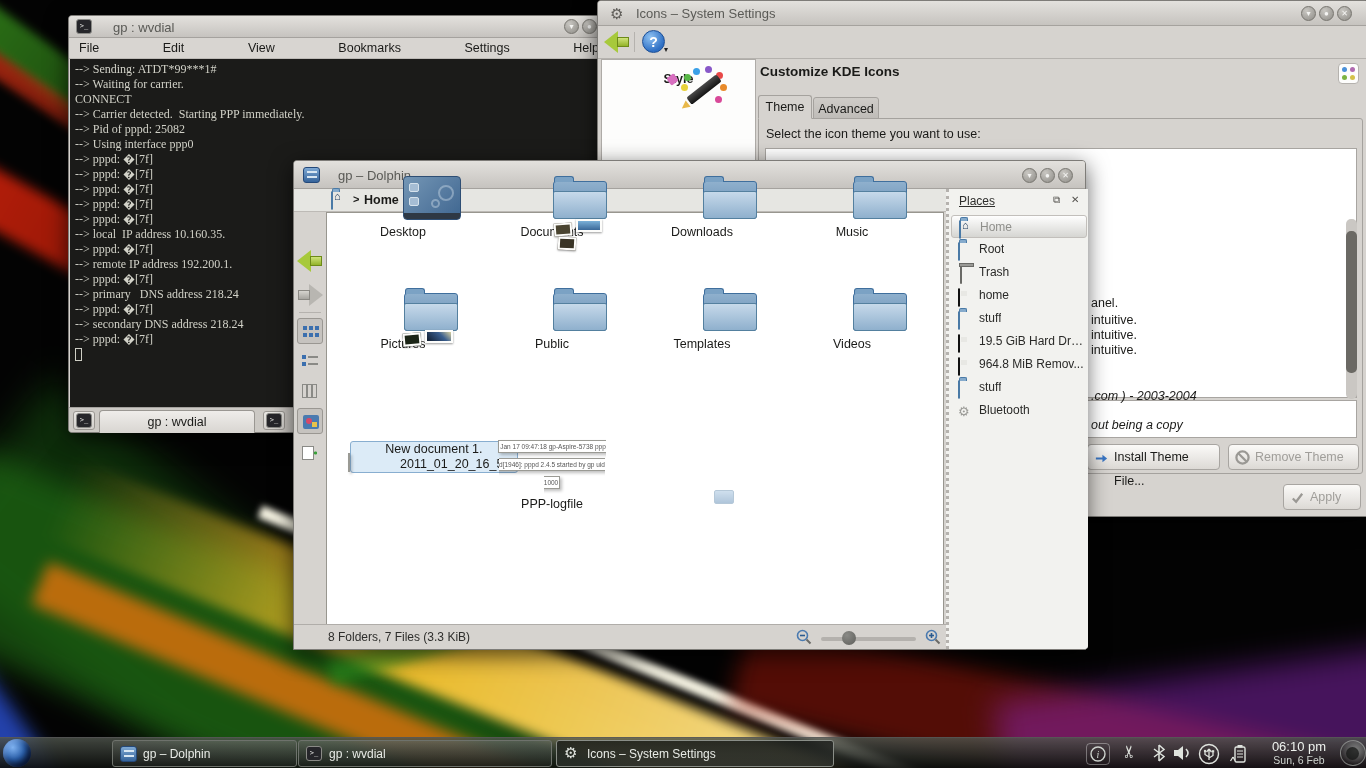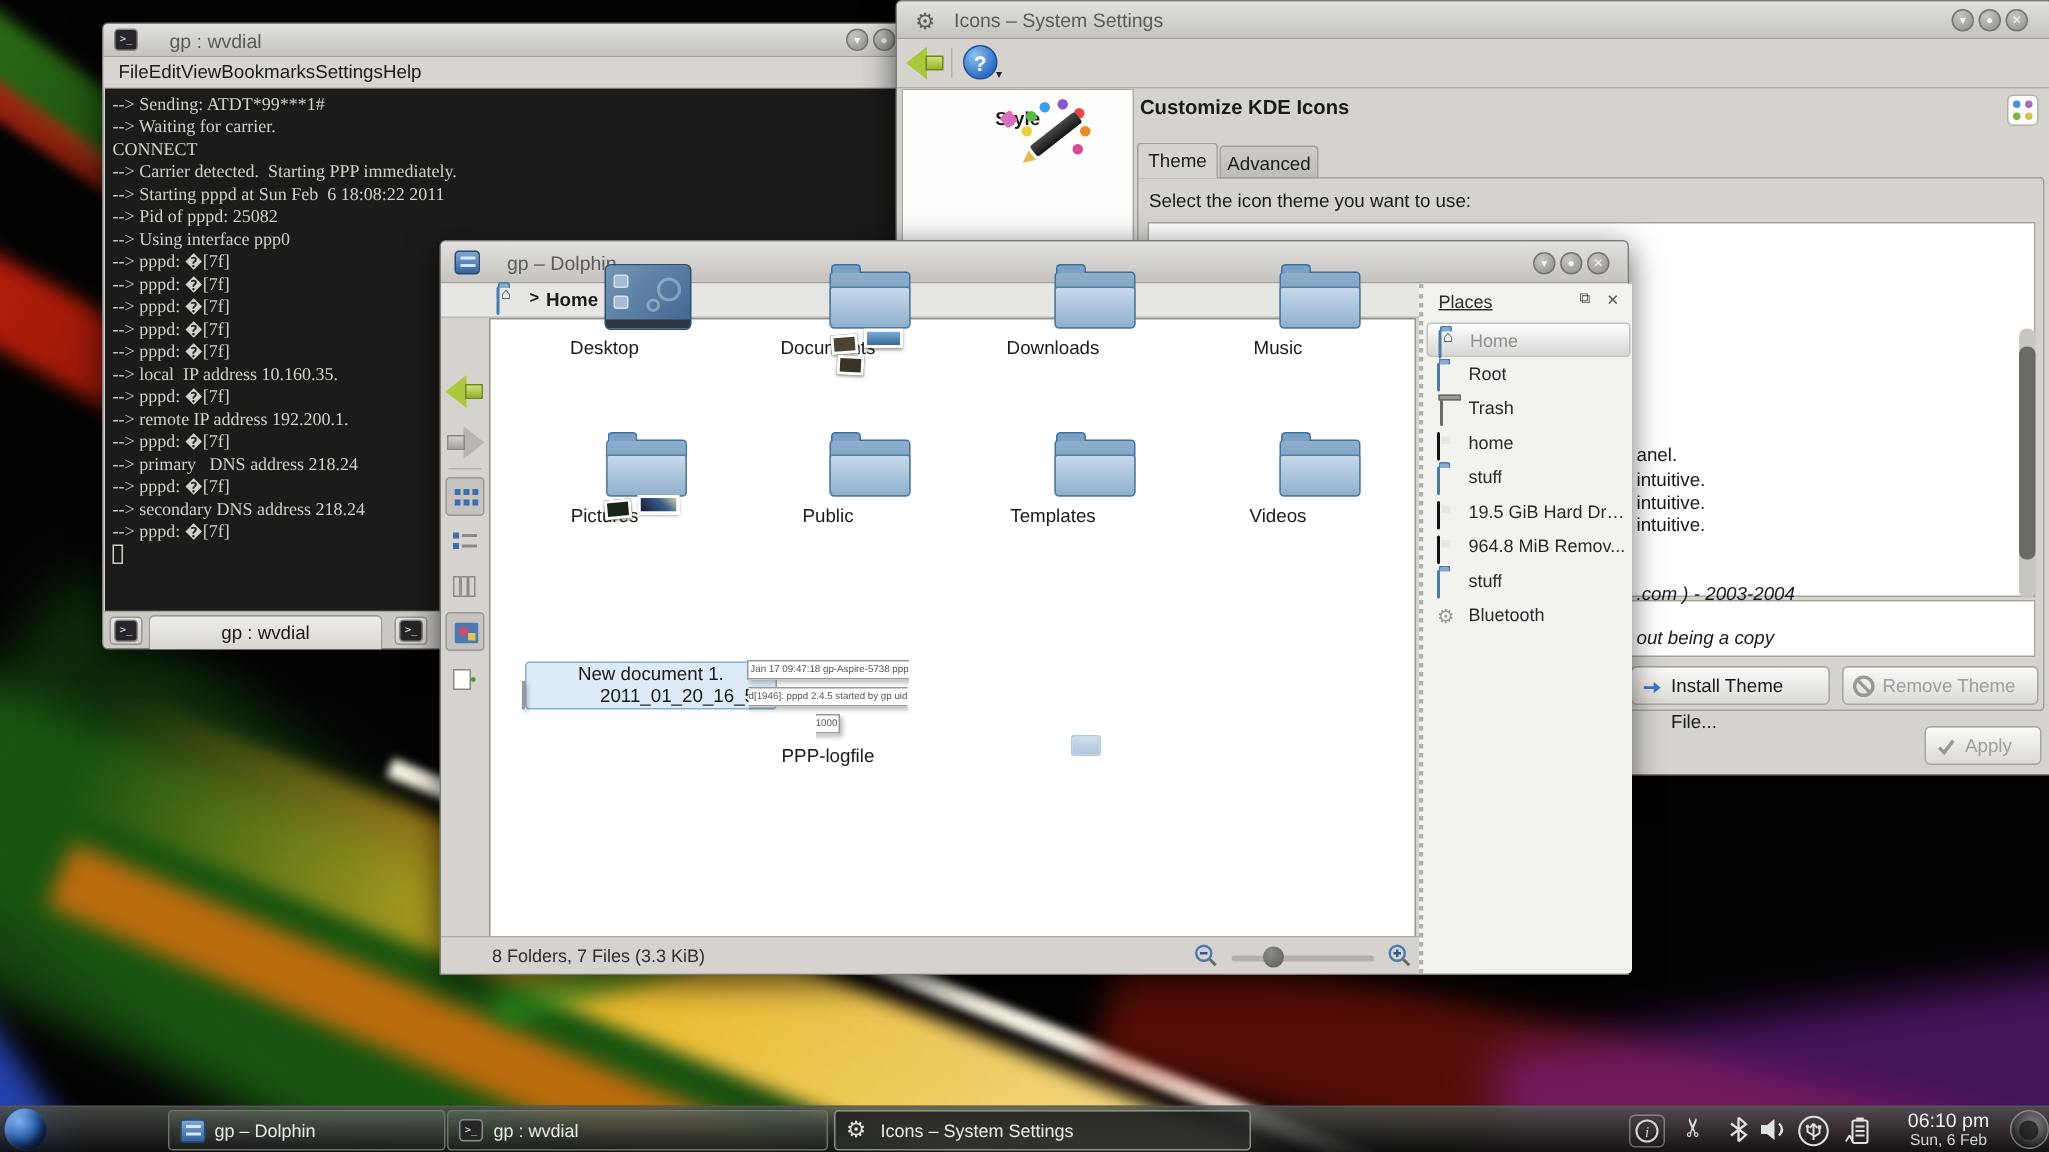--- a/index.html
+++ b/index.html
@@ -13,21 +13,21 @@
   
   .win { position:absolute; background:#d6d3cf; border:1px solid #7e7c78; border-radius:4px 4px 0 0; box-shadow:0 6px 22px rgba(0,0,0,.65); }
   .titlebar { position:absolute; left:0; right:0; top:0; background:linear-gradient(#e3e1dd,#c6c3bf); border-bottom:1px solid #a5a29e; border-radius:3px 3px 0 0; }
   .wtitle { position:absolute; font-size:13px; color:#5a5a56; white-space:nowrap; }
   .wbtn { position:absolute; width:15px; height:15px; border-radius:50%; background:radial-gradient(circle at 35% 30%,#c9c7c2,#8f8d88); border:1px solid #77756f; color:#f4f4f2; font-size:8px; line-height:13px; text-align:center; }
 
   
   #term { left:68px; top:15px; width:532px; height:418px; z-index:10; border-radius:4px; }
   #term .titlebar { height:22px; }
   .term-icon { position:absolute; width:16px; height:15px; background:#26262a; border:1px solid #8a8a86; border-radius:3px; color:#e8e8e4; font-size:7px; line-height:13px; text-align:center; font-family:"DejaVu Sans Mono",monospace; }
-  #term-menubar { position:absolute; left:0; right:0; top:22px; height:21px; background:#d8d5d1; border-bottom:1px solid #bdbab6; display:flex; padding-left:10px; align-items:center; }
+  #term-menubar { position:absolute; left:0; right:0; top:22px; height:21px; background:#d8d5d1; border-bottom:1px solid #bdbab6; display:flex; padding-left:10px; align-items:center;justify-content:space-between; }
   #term-menubar span { font-size:12.5px; color:#1a1a18; }
   #term-screen { position:absolute; left:1px; right:1px; top:43px; height:350px; background:#1b1b19; padding:3px 0 0 5px; overflow:hidden; }
   #term-screen .tl { font-family:Liberation Serif, serif; font-size:12px; line-height:15px; color:#d2d2c8; white-space:pre; }
   #cursor { width:7px; height:13px; border:1px solid #cfcfc5; margin-top:1px; }
   #term-tabbar { position:absolute; left:0; right:0; bottom:0; height:25px; background:#ccc9c4; border-top:1px solid #a5a29e; border-radius:0 0 3px 3px; }
   .tabbtn { position:absolute; top:3px; width:22px; height:19px; background:linear-gradient(#e9e7e3,#d2cfcb); border:1px solid #9a9792; border-radius:3px; }
   .tabbtn .term-icon { left:2px; top:1px; }
   #term-tab { position:absolute; left:30px; top:2px; width:156px; height:23px; background:linear-gradient(#efedea,#d8d5d1); border:1px solid #9a9792; border-bottom:none; border-radius:4px 4px 0 0; text-align:center; font-size:12.5px; color:#1a1a18; line-height:22px; }
 
   
@@ -172,21 +172,20 @@
     <span>View</span>
     <span>Bookmarks</span>
     <span>Settings</span>
     <span>Help</span>
   </div>
   <div id="term-screen">
     <div class="tl">--&gt; Sending: ATDT*99***1#</div>
     <div class="tl">--&gt; Waiting for carrier.</div>
     <div class="tl">CONNECT</div>
     <div class="tl">--&gt; Carrier detected.  Starting PPP immediately.</div>
-    <div class="tl">--&gt; Starting pppd at Sun Feb  6 18:08:22 2011</div>
     <div class="tl">--&gt; Pid of pppd: 25082</div>
     <div class="tl">--&gt; Using interface ppp0</div>
     <div class="tl">--&gt; pppd: �[7f]</div>
     <div class="tl">--&gt; pppd: �[7f]</div>
     <div class="tl">--&gt; pppd: �[7f]</div>
     <div class="tl">--&gt; pppd: �[7f]</div>
     <div class="tl">--&gt; pppd: �[7f]</div>
     <div class="tl">--&gt; local  IP address 10.160.35.</div>
     <div class="tl">--&gt; pppd: �[7f]</div>
     <div class="tl">--&gt; remote IP address 192.200.1.</div>

